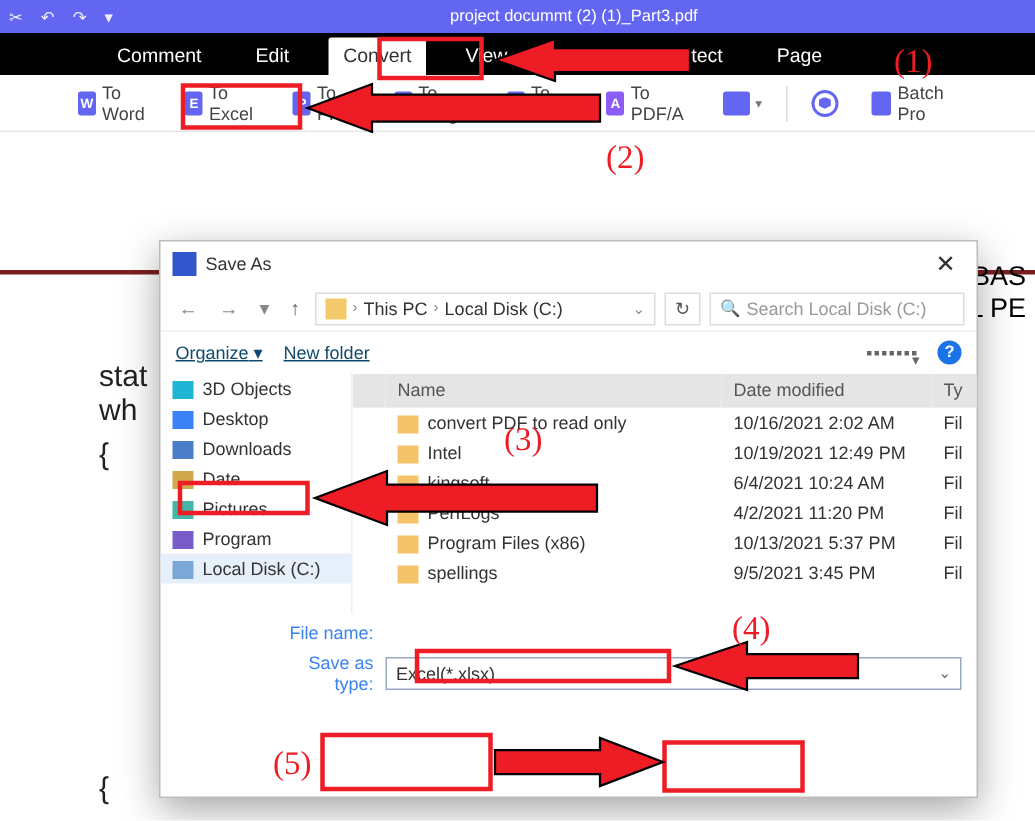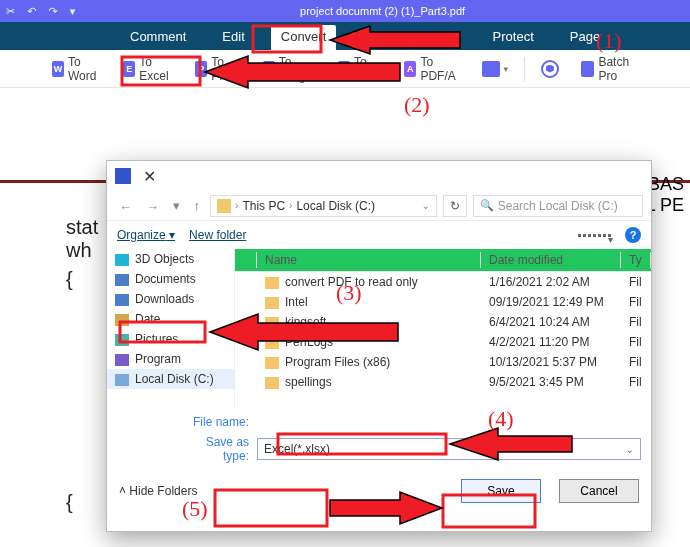--- a/index.html
+++ b/index.html
@@ -5,39 +5,39 @@
   * { box-sizing: border-box; font-family: "Segoe UI", Arial, sans-serif; }
   body { margin: 0; width: 690px; height: 547px; background: #fff; position: relative; overflow: hidden; }
 
   
   .titlebar { background: #6366f1; color: #fff; height: 22px; display: flex; align-items: center; font-size: 11px; }
   .titlebar .sysicons { display: flex; gap: 12px; padding-left: 6px; }
   .titlebar .sysicons span { opacity: .9; }
   .titlebar .doc { flex: 1; text-align: center; }
 
   
-  .menubar { background: #0c4a6e; color: #fff; height: 28px; display: flex; align-items: flex-end; padding: 0 140px 0 120px; gap: 16px; font-size: 13px; }
+  .menubar { background: #000000; color: #fff; height: 28px; display: flex; align-items: flex-end; padding: 0 140px 0 68px; gap: 16px; font-size: 13px; }
   .menubar .item { padding: 4px 10px 6px 10px; cursor: pointer; }
   .menubar .item.active { background: #fff; color: #333; border-top-left-radius: 2px; border-top-right-radius: 2px; }
 
   
   .ribbon { background: #fff; height: 38px; display: flex; align-items: center; gap: 10px; padding: 0 46px; font-size: 12px; color: #444; border-bottom: 1px solid #e5e5e5; }
   .ribbon .rb { display: flex; align-items: center; gap: 4px; padding: 2px 6px; cursor: pointer; }
   .ribbon .rb .ic { width: 16px; height: 16px; background: #6366f1; display: inline-flex; align-items: center; justify-content: center; color: #fff; font-size: 9px; font-weight: bold; border-radius: 2px; }
   .ribbon .rb.a .ic { background: #8b5cf6; }
   .ribbon .sep { width: 1px; height: 24px; background: #ddd; }
   .ribbon .circle { width: 18px; height: 18px; border: 2px solid #6366f1; border-radius: 50%; position: relative; }
   .ribbon .circle::after { content:""; position:absolute; inset:3px; background:#6366f1; clip-path: polygon(50% 0,100% 25%,100% 75%,50% 100%,0 75%,0 25%); }
   .ribbon .sq { width: 18px; height: 16px; background: #6366f1; border-radius: 2px; }
 
   
   .doc-bg { position: absolute; top: 180px; left: 0; width: 690px; font-family: "Times New Roman", serif; }
   .hr1 { height: 3px; background: #7a1f1f; margin: 0 0 8px 0; }
   .doc-right { position: absolute; top: -6px; right: 6px; color: #000; font-size: 18px; text-align: right; }
-  .doc-left { position: absolute; top: 36px; left: 66px; color: #222; font-size: 20px; }
+  .doc-left { position: absolute; top: 60px; left: 66px; color: #222; font-size: 20px; }
   .doc-left .brace { font-size: 20px; margin-top: 6px; }
 
   
   .dialog { position: absolute; top: 160px; left: 106px; width: 546px; height: 372px; background: #fff; border: 1px solid #bbb; box-shadow: 0 8px 24px rgba(0,0,0,.35); font-size: 12px; color: #333; }
   .dlg-title { height: 30px; display: flex; align-items: center; padding: 0 8px; }
   .dlg-title .ic { width: 16px; height: 16px; background: #3355cc; margin-right: 6px; display:inline-block; }
   .dlg-title .t { flex: 1; color: #333; }
   .dlg-title .close { font-size: 16px; font-weight: 300; cursor: pointer; padding: 0 6px; }
 
   .dlg-nav { height: 30px; display: flex; align-items: center; gap: 6px; padding: 0 8px; border-bottom: 1px solid #eee; }
@@ -65,21 +65,21 @@
   .tree .ti .fi.cyan { background:#1fb6d6; }
   .tree .ti .fi.blue { background:#4a7ec8; }
   .tree .ti .fi.note { background:#cfa94c; }
   .tree .ti .fi.img { background:#43b6a7; }
   .tree .ti .fi.vid { background:#7a5cc8; }
   .tree .ti .fi.disk { background:#7aa7d6; }
   .tree .ti .fi.desk { background:#3b82f6; }
 
   .files { flex:1; overflow:hidden; font-size:12px; }
   .files table { width:100%; border-collapse: collapse; }
-  .files th { text-align:left; font-weight:normal; color:#555; padding:4px 8px; border-bottom:1px solid #eee; background:#22c55e; position:relative; }
+  .files th { text-align:left; font-weight:normal; color:#555; padding:4px 8px; border-bottom:1px solid #eee; background:#e5e5e5; position:relative; }
   .files th::after { content:""; position:absolute; right:0; top:3px; bottom:3px; width:1px; background:#e5e5e5; }
   .files td { padding:3px 8px; color:#333; white-space:nowrap; }
   .files td.name .fold { width:14px;height:12px;background:#f5c469;display:inline-block;margin-right:6px;vertical-align:middle; }
 
   .dlg-fields { padding: 6px 10px 0 70px; }
   .dlg-fields .row { display:flex; align-items:center; margin-bottom:6px; }
   .dlg-fields .lbl { width:80px; text-align:right; padding-right:8px; color:#3b82f6; }
   .dlg-fields input,.dlg-fields .combo { flex:1; height:22px; border:1px solid #9aa7c7; padding:0 6px; font-size:12px; }
   .dlg-fields input.sel { background:#cfe3ff; border-color:#5a8ddb; }
   .dlg-fields .combo { display:flex; align-items:center; justify-content:space-between; color:#333; }
@@ -170,20 +170,21 @@
     <div>stat</div>
     <div>wh</div>
     <div class="brace">{</div>
     <div class="brace" style="margin-top:200px">{</div>
   </div>
 </div>
 
 <div class="dialog">
   <div class="dlg-title">
     <span class="ic"></span>
+    <span class="t">Save As</span>
     <span class="close">✕</span>
   </div>
 
   <div class="dlg-nav">
     <span class="arrow">←</span>
     <span class="arrow">→</span>
     <span class="arrow">▾</span>
     <span class="arrow up">↑</span>
     <div class="crumb">
       <span class="pic"></span>
@@ -217,22 +218,22 @@
     <span class="help">?</span>
   </div>
 
   <div class="dlg-body">
     <div class="tree">
       <div class="ti">
           <span class="fi cyan"></span>
           <span>3D Objects</span>
         </div>
       <div class="ti">
-          <span class="fi blue"></span>
-          <span>Documents</span>
+          <span class="fi desk"></span>
+          <span>Desktop</span>
         </div>
       <div class="ti">
           <span class="fi blue"></span>
           <span>Downloads</span>
         </div>
       <div class="ti">
           <span class="fi note"></span>
           <span>Date</span>
         </div>
       <div class="ti">
@@ -255,27 +256,27 @@
           <th style="width:22px"></th>
           <th>Name</th>
           <th style="width:140px">Date modified</th>
           <th style="width:30px">Ty</th>
         </tr>
           </thead>
         <tbody id="file-rows">
             <tr>
               <td></td>
               <td class="name"><span class="fold"></span>convert PDF to read only</td>
-              <td>1/16/2021 2:02 AM</td>
+              <td>10/16/2021 2:02 AM</td>
               <td>Fil</td>
             </tr>
             <tr>
               <td></td>
               <td class="name"><span class="fold"></span>Intel</td>
-              <td>09/19/2021 12:49 PM</td>
+              <td>10/19/2021 12:49 PM</td>
               <td>Fil</td>
             </tr>
             <tr>
               <td></td>
               <td class="name"><span class="fold"></span>kingsoft</td>
               <td>6/4/2021 10:24 AM</td>
               <td>Fil</td>
             </tr>
             <tr>
               <td></td>
@@ -307,29 +308,20 @@
     </div>
     <div class="row">
       <div class="lbl">Save as type:</div>
       <div class="combo">
         <span>Excel(*.xlsx)</span>
         <span class="caret">⌄</span>
       </div>
     </div>
   </div>
 
-  <div class="dlg-foot">
-    <span>
-      <span>˄</span>
-      <span class="hide">Hide Folders</span>
-    </span>
-    <span class="spacer"></span>
-    <button class="primary">Save</button>
-    <button>Cancel</button>
-  </div>
 </div>
 
 <div class="anno">
 <svg>
 
   <rect class="box" x="253" y="26" width="68" height="26"></rect>
   <rect class="box" x="122" y="57" width="78" height="28"></rect>
   <rect class="box" x="120" y="322" width="85" height="20"></rect>
   <rect class="box" x="278" y="434" width="168" height="20"></rect>
   <rect class="box" x="443" y="495" width="92" height="32"></rect>

